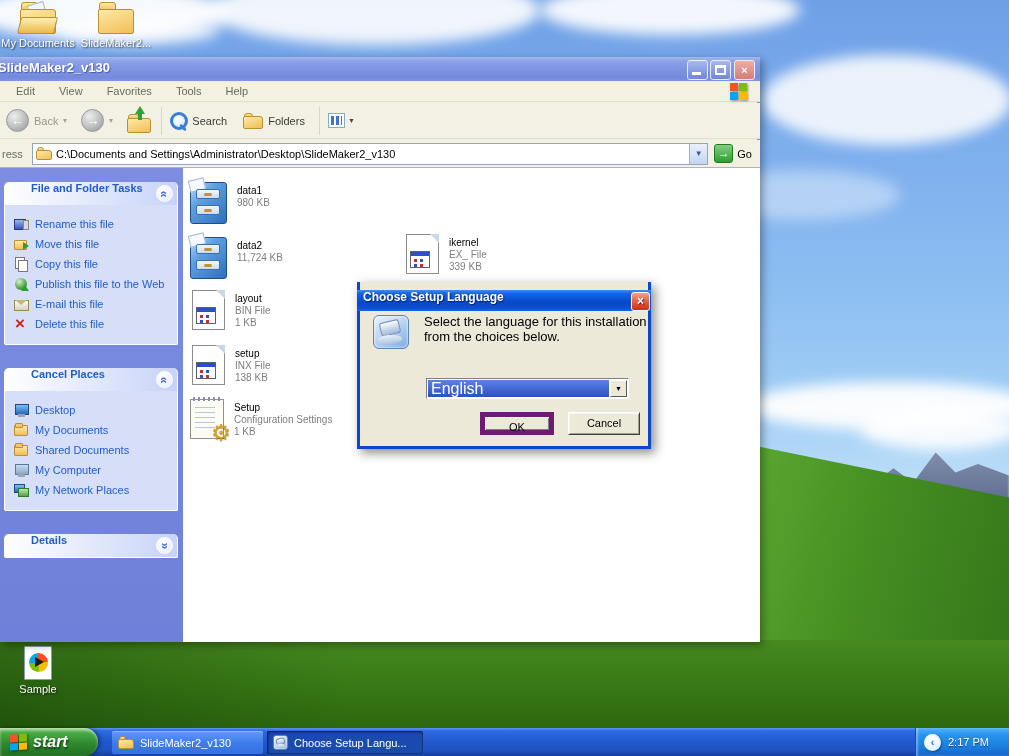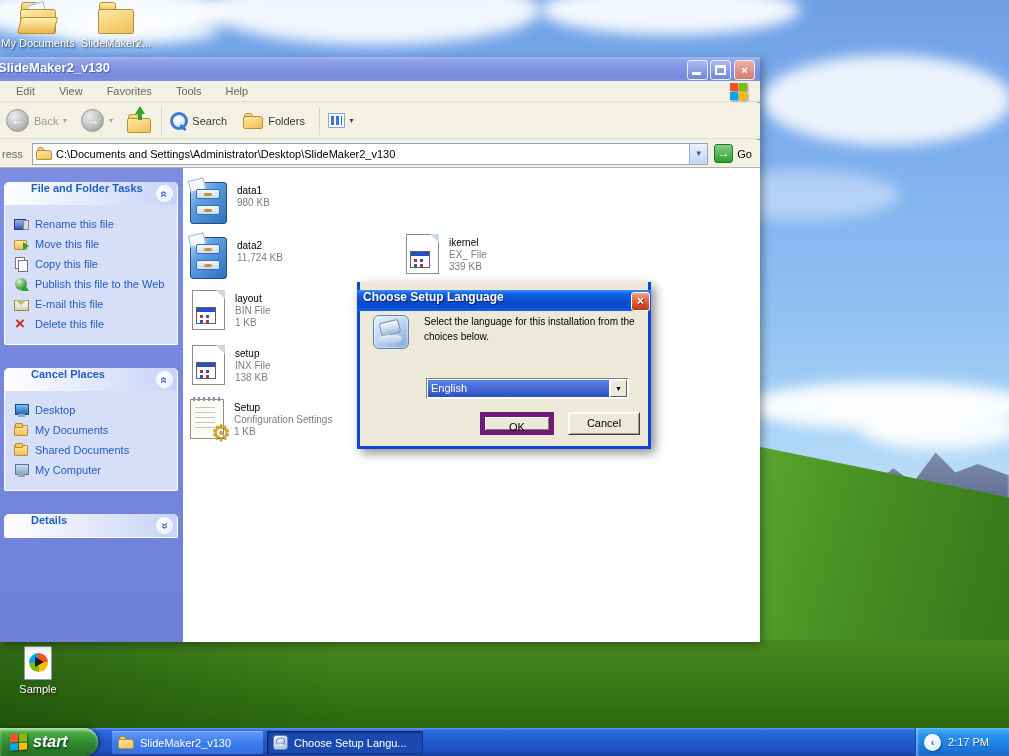--- a/index.html
+++ b/index.html
@@ -120,23 +120,23 @@
   .note .gear{position:absolute;right:-8px;bottom:-6px;font-size:22px;line-height:22px;color:#D9A520;text-shadow:0 1px 1px rgba(90,60,0,.6)}
 
   
   #dialog{position:absolute;left:357px;top:282px;width:294px;height:167px;background:#ECE9D8;border:3px solid #0B48D0;border-top:none;box-shadow:4px 4px 10px rgba(0,0,0,.45)}
   #dlg-title{position:absolute;left:-3px;top:8px;right:-3px;height:21px;background:linear-gradient(180deg,#3E8EF8 0%,#1262E8 18%,#0749C8 60%,#0A50D8 88%,#1668E8 100%);display:flex;align-items:flex-start;padding-left:6px;font-size:12px;font-weight:bold;color:#fff;text-shadow:1px 1px 1px rgba(0,0,40,.6)}
   #dlg-close{position:absolute;right:1px;top:2px;width:19px;height:19px;border:1px solid #fff;border-radius:3px;background:linear-gradient(#F4A088,#E25A3C 55%,#C03318);color:#fff;font-size:12px;font-weight:bold;line-height:17px;text-align:center}
   .instico{position:relative;background:linear-gradient(145deg,#EAF3FC 0%,#BCD6F2 45%,#7FA8DC 100%);border:1px solid #5F85B8;border-radius:6px;box-shadow:inset 0 0 3px #fff}
   .instico::before{content:"";position:absolute;left:18%;top:16%;width:52%;height:38%;background:linear-gradient(#FDFEFF,#9FB8D8);border:1px solid #7890B8;border-radius:3px;transform:rotate(-14deg)}
   .instico::after{content:"";position:absolute;left:12%;bottom:12%;width:70%;height:28%;background:linear-gradient(#E8F0FA,#AEC2E0);border-radius:45% 60% 50% 50%;transform:rotate(-6deg)}
   #dlg-icon{position:absolute;left:13px;top:33px;width:36px;height:34px}
-  #dlg-msg{position:absolute;left:64px;top:32px;width:228px;font-size:10px;color:#000;line-height:15px}
+  #dlg-msg{position:absolute;left:64px;top:32px;width:228px;font-size:13px;color:#000;line-height:15px}
   #dlg-combo{position:absolute;left:66px;top:96px;width:203px;height:21px;background:#fff;border:1px solid;border-color:#808080 #fff #fff #808080;display:flex}
-  #combo-val{flex:1;margin:1px;background:linear-gradient(#5D82E8,#2C50C0);color:#fff;font-size:11px;line-height:17px;padding-left:3px}
+  #combo-val{flex:1;margin:1px;background:linear-gradient(#5D82E8,#2C50C0);color:#fff;font-size:16px;line-height:17px;padding-left:3px}
   #combo-dd{width:17px;height:17px;margin:1px 1px 1px 0;background:#ECE9D8;border:1px solid;border-color:#fff #5A5A5A #5A5A5A #fff;text-align:center;font-size:7px;line-height:15px;color:#000}
   .clsbtn{position:absolute;height:23px;background:#ECE9D8;font-size:11px;color:#000;text-align:center;line-height:21px}
   #btn-ok{left:120px;top:130px;width:74px;border:5px solid #701a75;box-shadow:inset 1px 1px 0 #fff,inset -1px -1px 0 #808080}
   #btn-cancel{left:208px;top:130px;width:72px;border:1px solid;border-color:#fff #404040 #404040 #fff;box-shadow:inset 1px 1px 0 #F8F8F0,inset -1px -1px 0 #A0A090}
 
   
   #taskbar{position:absolute;left:0;top:728px;width:1009px;height:28px;background:linear-gradient(180deg,#5A96F5 0%,#2E6AE0 10%,#2259CE 45%,#1F52C2 80%,#16railway 100%);background:linear-gradient(180deg,#5A96F5 0%,#2E6AE0 10%,#2259CE 45%,#1F52C2 80%,#163E9E 100%)}
   #startbtn{position:absolute;left:0;top:0;width:98px;height:28px;border-radius:0 14px 14px 0;background:linear-gradient(180deg,#7CC66E 0%,#48A944 18%,#2F8A2F 55%,#257425 90%);box-shadow:inset 0 2px 3px rgba(255,255,255,.5),2px 0 4px rgba(0,0,0,.4);display:flex;align-items:center;gap:6px;padding-left:10px}
   #startbtn .stext{font-size:16px;font-weight:bold;font-style:italic;color:#fff;text-shadow:1px 2px 2px rgba(0,0,0,.5)}
   .titem-bar{position:absolute;top:3px;height:23px;border-radius:2px;display:flex;align-items:center;gap:6px;padding-left:6px;font-size:11px;color:#fff;overflow:hidden;white-space:nowrap}
@@ -317,20 +317,24 @@
               <span>My Documents</span>
             </div>
           <div class="titem">
               <span class="ti pi-folder"></span>
               <span>Shared Documents</span>
             </div>
           <div class="titem">
               <span class="ti pi-monitor2"></span>
               <span>My Computer</span>
             </div>
+          <div class="titem">
+              <span class="ti pi-net"></span>
+              <span>My Network Places</span>
+            </div>
         </div>
       </div>
 
       <div class="panel">
         <div class="phead" style="border-radius:5px 5px 2px 2px">
           <span>Details</span>
           <div class="pchev chev-down"><span>«</span></div>
         </div>
       </div>
     </div>

